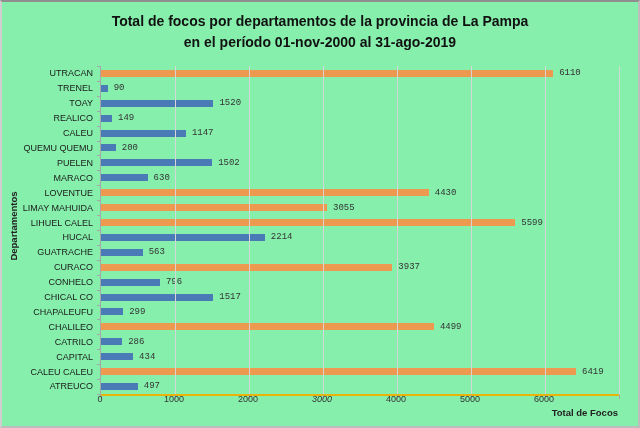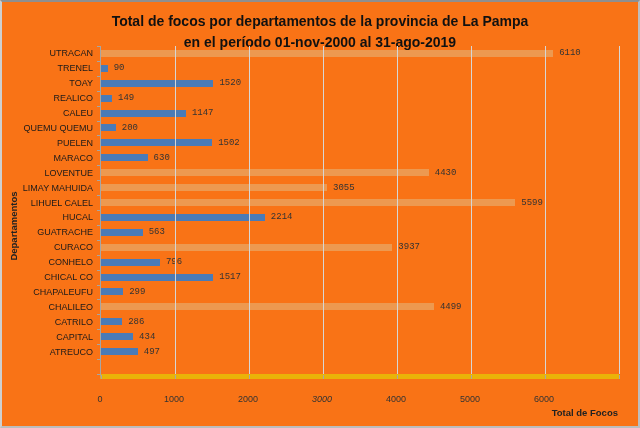--- a/index.html
+++ b/index.html
@@ -1,19 +1,19 @@
 <!DOCTYPE html>
 <html><head>
 <meta charset="utf-8">
 <style>
   html,body { margin:0; padding:0; background:#e8e8e8; }
   .frame {
     position:relative;
     width:640px; height:428px;
-    background:#f97316;
+    background:#86efac;
     border:2px solid;
     border-color:#8f8f8f #bdbdbd #bdbdbd #cfcfcf;
     box-sizing:border-box;
     font-family:"Liberation Sans", sans-serif;
     overflow:hidden;
   }
   .chart-title {
     position:absolute; top:9px; left:0; right:0;
     text-align:center;
     font-size:14px; font-weight:bold; color:#111;
@@ -24,24 +24,24 @@
     transform:translate(-50%,-50%) rotate(-90deg);
     white-space:nowrap;
     font-size:9.5px; font-weight:bold; color:#222;
   }
   .x-title {
     position:absolute; left:98px; top:405px; width:518px;
     text-align:right;
     font-size:9.5px; font-weight:bold; color:#222;
   }
   .plot {
-    position:absolute; left:98px; top:44px;
+    position:absolute; left:98px; top:64px;
     width:518px; height:328px;
     border-left:1px solid #a6a6a6;
-    border-bottom:5px solid #eab308;
+    border-bottom:2px solid #eab308;
   }
   .grid {
     position:absolute; top:0; bottom:0; width:1px;
     background:#d6d6d6;
   }
   .ytick {
     position:absolute; left:-4px; width:4px; height:1px;
     background:#a6a6a6;
   }
   .xtick {
@@ -182,20 +182,25 @@
         </div>
         <div class="row">
           <span class="cat">CATRILO</span>
           <div class="bar" style="width: 4.08571%; background: rgb(74, 123, 183);"></div>
           <span class="val">286</span>
         </div>
         <div class="row">
           <span class="cat">CAPITAL</span>
           <div class="bar" style="width: 6.2%; background: rgb(74, 123, 183);"></div>
           <span class="val">434</span>
+        </div>
+        <div class="row">
+          <span class="cat">CALEU CALEU</span>
+          <div class="bar" style="width: 91.7%; background: rgb(237, 153, 80);"></div>
+          <span class="val">6419</span>
         </div>
         <div class="row">
           <span class="cat">ATREUCO</span>
           <div class="bar" style="width: 7.1%; background: rgb(74, 123, 183);"></div>
           <span class="val">497</span>
         </div>
       </div>
   <div class="xtick" style="left: 0%;"></div>
       <div class="grid" style="left: 14.2857%;"></div>
       <div class="xtick" style="left: 14.2857%;"></div>

